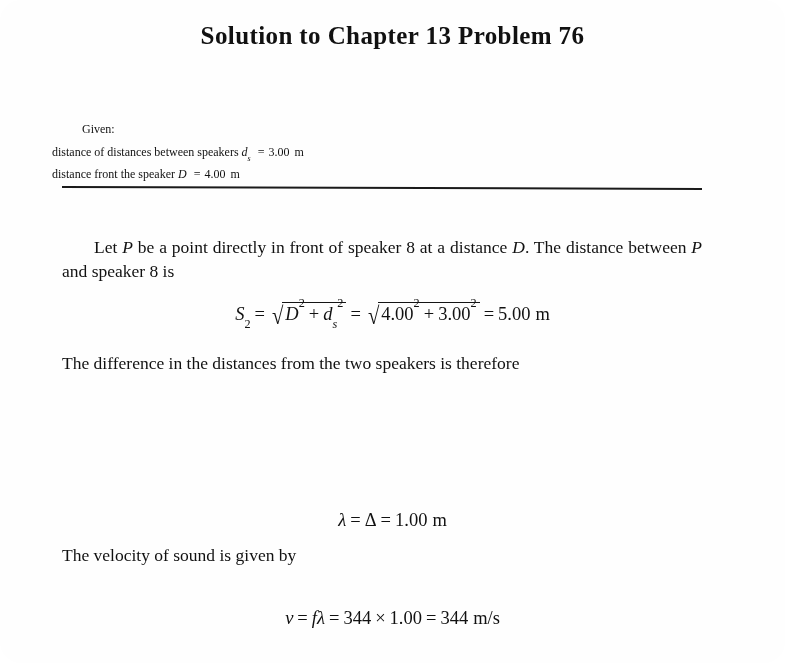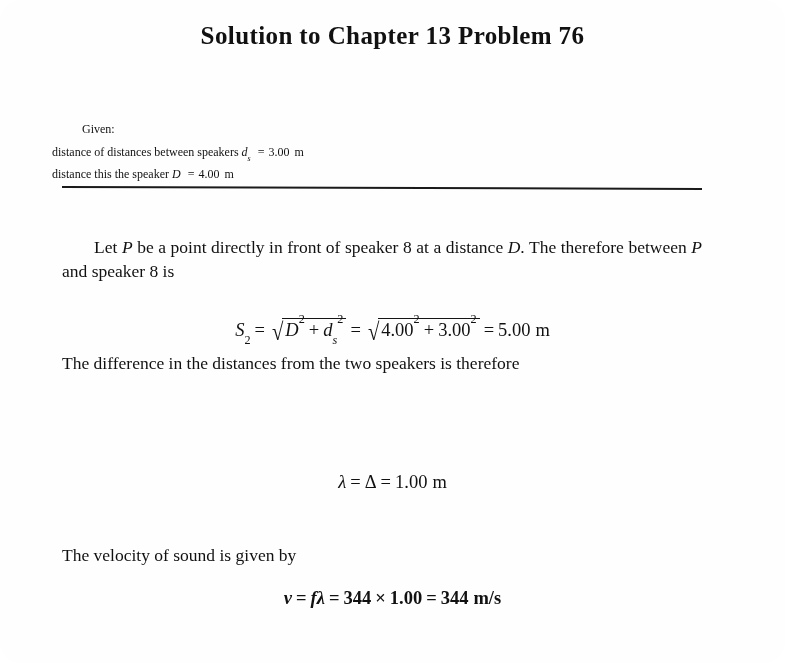--- a/index.html
+++ b/index.html
@@ -89,24 +89,24 @@
   
   .eq {
     position: absolute;
     width: 785px;
     left: 0;
     text-align: center;
     font-size: 18.5px;
     font-family: "Liberation Serif", "DejaVu Serif", serif;
     white-space: nowrap;
   }
-  .eq1 { top: 302px; margin-top: 16px; }
+  .eq1 { top: 302px; }
   .eq2 { top: 388px; }
-  .eq3 { top: 472px; }
-  .eq4 { top: 588px; font-weight: bold; }
+  .eq3 { top: 510px; }
+  .eq4 { top: 608px; }
 
   .mvar {
     font-style: italic;
     font-family: "Liberation Serif", "DejaVu Serif", serif;
   }
   .mnum, .mop, .munit {
     font-style: normal;
   }
   .mop { padding: 0 4px; }
   .munit { padding-left: 5px; }
@@ -157,35 +157,35 @@
     <div class="given-line">
       <span>distance of distances between speakers</span>
       <span class="nowrap">
         <span class="mvar">d</span><sub class="mvar">s</sub>
         <span class="mop">=</span><span class="mnum">3.00</span><span class="munit">m</span>
       </span>
     </div>
 
 
     <div class="given-line">
-      <span>distance this the speaker</span>
+      <span>distance front the speaker</span>
       <span class="nowrap">
         <span class="mvar">D</span>
         <span class="mop">=</span><span class="mnum">4.00</span><span class="munit">m</span>
       </span>
     </div>
   </div>
 
   <div class="rule"></div>
 
   <div class="para indent p1">
     <span>Let</span>
     <span class="mvar">P</span>
     <span>be a point directly in front of speaker 8 at a distance</span>
-    <span class="mvar">D</span><span>. The therefore between</span>
+    <span class="mvar">D</span><span>. The distance between</span>
     <span class="mvar">P</span>
     <span>and speaker 8 is</span>
   </div>
 
   <div class="eq eq1">
     <span class="mvar">S</span><sub class="mnum">2</sub><span class="mop">=</span><span class="sqrt"><span class="radical">√</span><span class="radicand"><span class="mvar">D</span><sup class="mnum">2</sup><span class="mop">+</span><span class="mvar">d</span><sub class="mvar">s</sub><sup class="mnum">2</sup></span></span><span class="mop">=</span><span class="sqrt"><span class="radical">√</span><span class="radicand"><span class="mnum">4.00</span><sup class="mnum">2</sup><span class="mop">+</span><span class="mnum">3.00</span><sup class="mnum">2</sup></span></span><span class="mop">=</span><span class="mnum">5.00</span><span class="munit">m</span>
   </div>
 
   <div class="para p2">
     <span>The difference in the distances from the two speakers is therefore</span>

